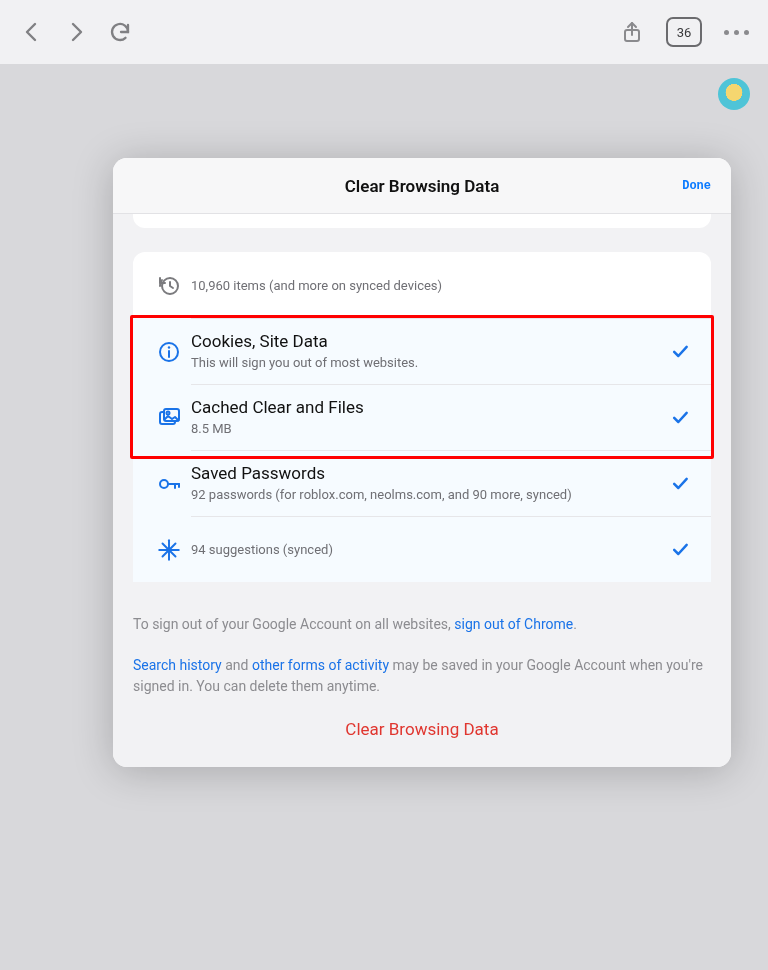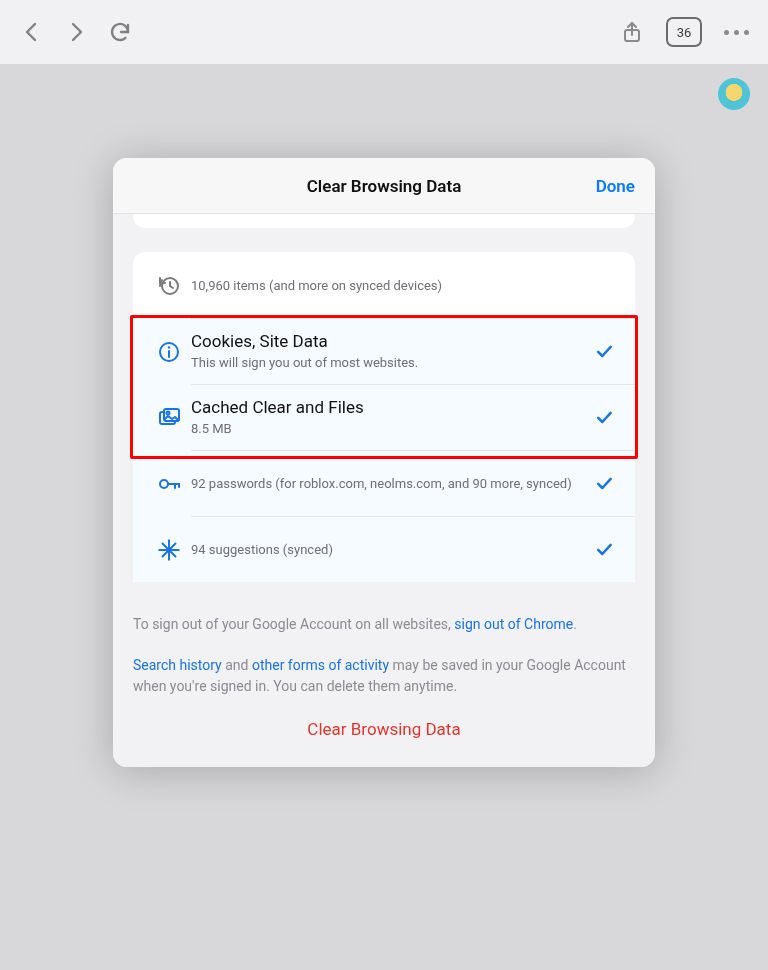--- a/index.html
+++ b/index.html
@@ -68,21 +68,21 @@
     position: absolute;
     top: 78px;
     right: 18px;
     width: 32px; height: 32px;
     border-radius: 50%;
     background: radial-gradient(circle at 50% 45%, #f5d66f 0 35%, #4fc4d7 36% 100%);
   }
   
   .modal {
     position: absolute;
-    width: 542px;
+    width: 618px;
     left: 113px;
     top: 158px;
     background: #fcfcfc;
     border-radius: 14px;
     box-shadow: 0 4px 40px rgba(0,0,0,0.22);
     overflow: hidden;
   }
   .modal-header {
     display: flex;
     align-items: center;
@@ -97,22 +97,23 @@
     font-size: 17px;
     color: #111;
   }
   .done-btn {
     position: absolute;
     right: 20px;
     top: 0; bottom: 0;
     display: flex;
     align-items: center;
     color: #0a7aff;
-    font-size: 17px;
+    font-size: 12px;
     font-weight: 600;
+    font-family: Liberation Mono, monospace;
   }
   .modal-body {
     background: #f2f2f4;
     padding: 0 20px 28px;
   }
   .top-slice {
     height: 14px;
     background: #fff;
     border-bottom-left-radius: 12px;
     border-bottom-right-radius: 12px;
@@ -303,20 +304,21 @@
         <div class="row tinted">
           <div class="row-icon blue">
             <svg viewBox="0 0 24 24" fill="none" stroke="#1a73e8" stroke-width="2" stroke-linecap="round" stroke-linejoin="round">
               <circle cx="7" cy="12" r="4"></circle>
               <path d="M11 12h11"></path>
               <path d="M18 12v4"></path>
               <path d="M22 12v3"></path>
             </svg>
           </div>
           <div class="row-text">
+            <div class="row-title">Saved Passwords</div>
             <div class="row-sub">92 passwords (for roblox.com, neolms.com, and 90 more, synced)</div>
           </div>
           <div class="check">
             <svg viewBox="0 0 24 24" fill="none" stroke="currentColor" stroke-width="3" stroke-linecap="round" stroke-linejoin="round">
               <polyline points="5 13 10 18 20 7"></polyline>
             </svg>
           </div>
         </div>
         <div class="row tinted">
           <div class="row-icon blue sparkle">

